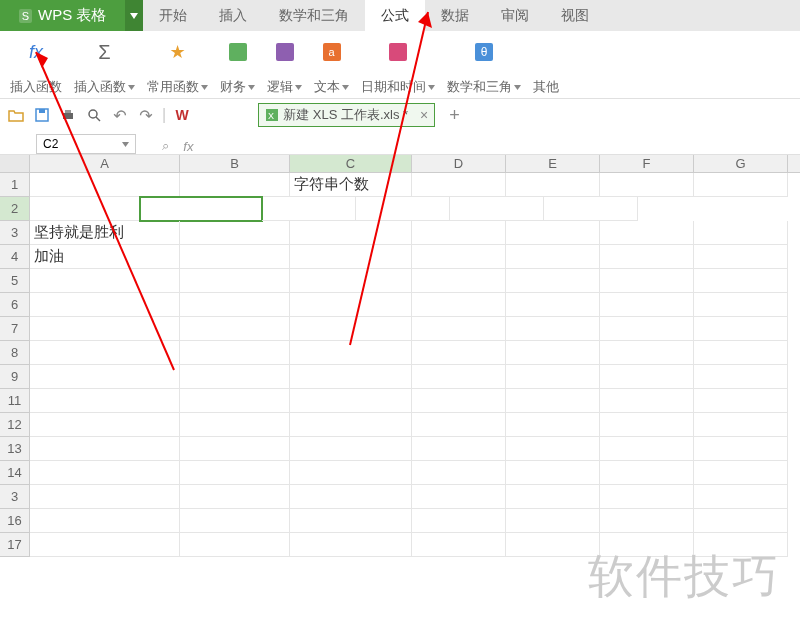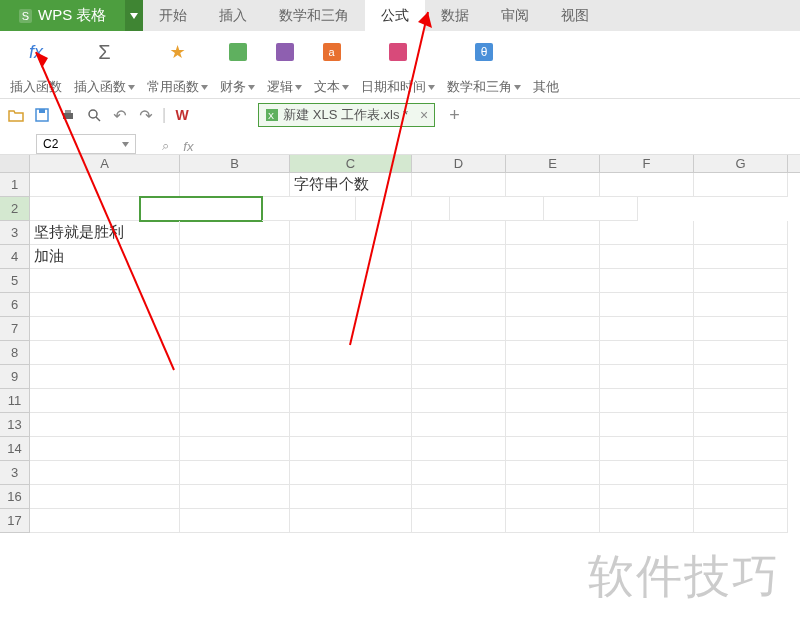--- a/index.html
+++ b/index.html
@@ -356,20 +356,30 @@
         <div class="rh">11</div>
         <div class="cell c1"></div>
         <div class="cell c2"></div>
         <div class="cell c3"></div>
         <div class="cell c4"></div>
         <div class="cell c5"></div>
         <div class="cell c6"></div>
         <div class="cell c7"></div>
       </div>
       <div class="row">
+        <div class="rh">12</div>
+        <div class="cell c1"></div>
+        <div class="cell c2"></div>
+        <div class="cell c3"></div>
+        <div class="cell c4"></div>
+        <div class="cell c5"></div>
+        <div class="cell c6"></div>
+        <div class="cell c7"></div>
+      </div>
+      <div class="row">
         <div class="rh">13</div>
         <div class="cell c1"></div>
         <div class="cell c2"></div>
         <div class="cell c3"></div>
         <div class="cell c4"></div>
         <div class="cell c5"></div>
         <div class="cell c6"></div>
         <div class="cell c7"></div>
       </div>
       <div class="row">

